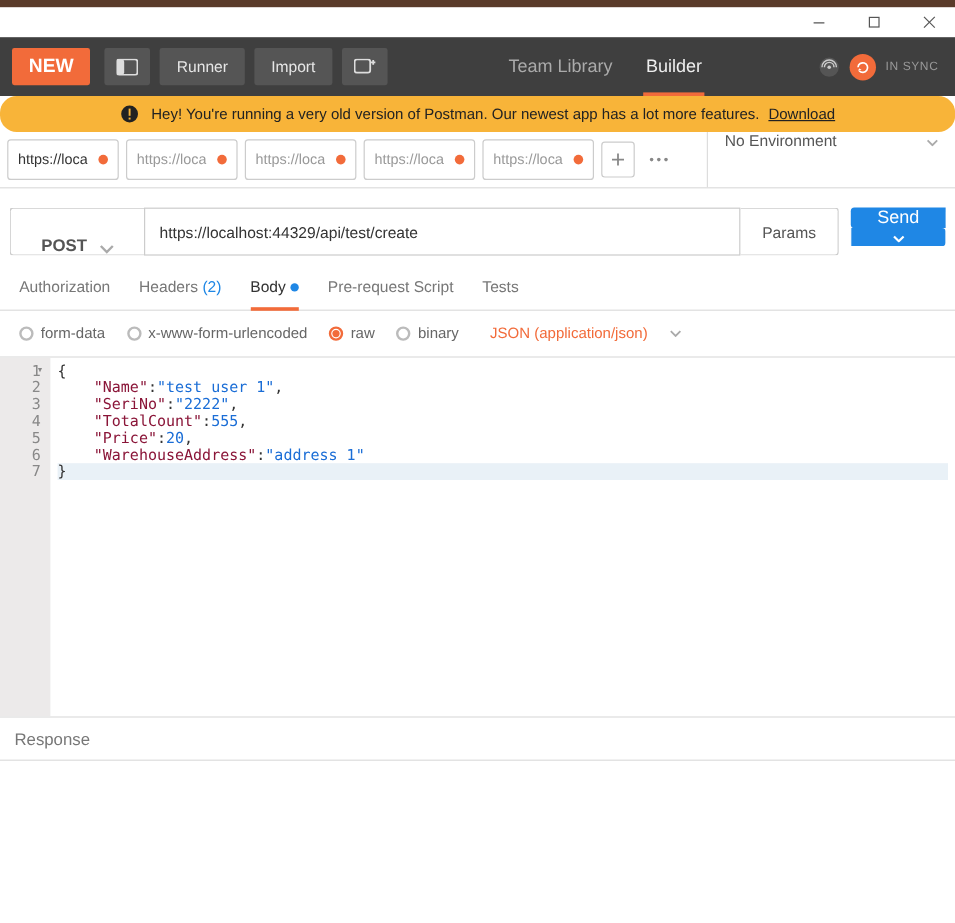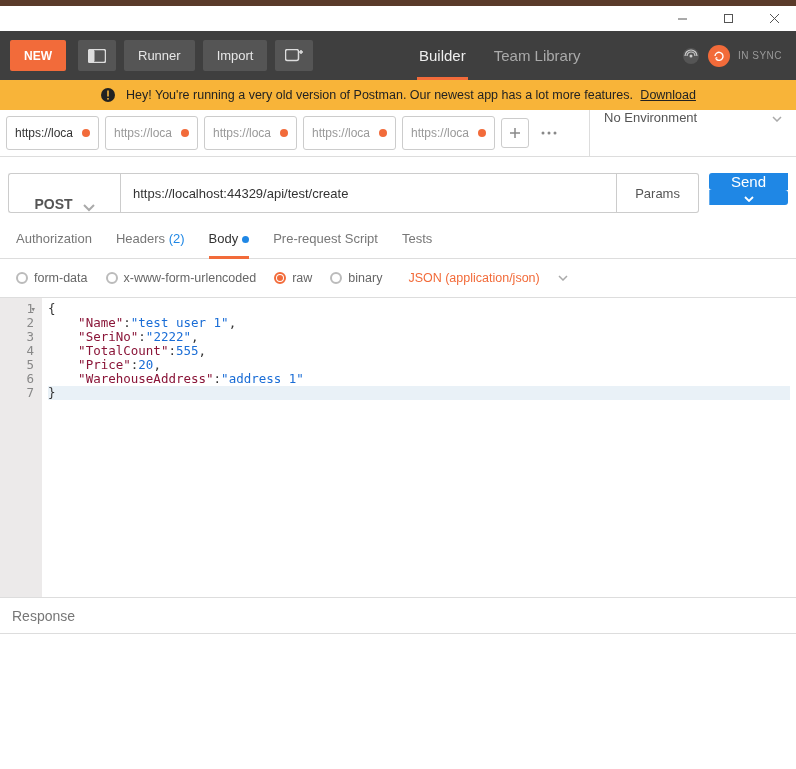--- a/index.html
+++ b/index.html
@@ -7,34 +7,34 @@
 
   
   .topstrip { height: 6px; background: #5a3b2a; }
 
   
   .winbar { height: 25px; display: flex; align-items: center; justify-content: flex-end; padding-right: 16px; gap: 34px; color: #555; }
   .winbar .ctl { width: 12px; height: 12px; display: flex; align-items: center; justify-content: center; cursor: pointer; }
 
   
   .toolbar { height: 49px; background: #3f3f3f; display: flex; align-items: stretch; padding: 0 10px; }
-  .btn-new { background: #f26b3a; color: #fff; border: none; padding: 0 14px; margin: 9px 8px 9px 0; font-weight: 700; font-size: 12px; border-radius: 2px; cursor: pointer; }
+  .btn-new { background: #f26b3a; color: #fff; border: none; padding: 0 14px; margin: 9px 8px 9px 0; font-weight: 700; font-size: 16px; border-radius: 2px; cursor: pointer; }
   .tb-btn { background: #555; color: #e6e6e6; border: none; padding: 0 14px; margin: 9px 4px; border-radius: 2px; cursor: pointer; font-size: 13px; display: flex; align-items: center; justify-content: center; }
   .tb-btn.icon { padding: 0 10px; width: 38px; }
   .spacer { flex: 1; }
   .navlink { color: #aaa; font-size: 15px; display: flex; align-items: center; padding: 0 14px; cursor: pointer; position: relative; }
   .navlink.active { color: #eee; }
   .navlink.active::after { content:""; position:absolute; bottom:0; left:12px; right:12px; height:3px; background:#f26b3a; }
   .sync { display: flex; align-items: center; gap: 8px; padding-right: 4px; }
   .sync-icon { width: 18px; height: 18px; }
   .sync-orange { width: 22px; height: 22px; border-radius: 50%; background: #f26b3a; display: flex; align-items:center; justify-content:center; }
   .sync-text { color: #999; font-size: 10px; letter-spacing: .5px; }
 
   
-  .banner { background: #f8b439; height: 30px; display: flex; align-items: center; justify-content: center; font-size: 12.5px; color: #222; }
+  .banner { background: #f8b439; height: 30px; display: flex; align-items: center; justify-content: center; font-size: 12.5px; color: #222; border-radius: 14px; }
   .banner svg { margin-right: 10px; }
   .banner a { color: #222; text-decoration: underline; cursor: pointer; }
   .banner .msg { margin-right:4px; }
 
   
   .tabsrow { display: flex; border-bottom: 1px solid #ddd; height: 47px; }
   .tabs { display: flex; align-items: center; padding: 8px 6px; gap: 6px; flex: 1; border-right: 1px solid #ddd;}
   .reqtab { border: 1px solid #ccc; background: #fff; height: 34px; display: flex; align-items: center; padding: 0 8px; border-radius: 3px; width: 93px; font-size: 12px; color: #999; cursor: pointer; gap: 6px;}
   .reqtab.active { color: #333; }
   .reqtab .dot { width: 8px; height: 8px; background: #f26b3a; border-radius: 50%; margin-left:auto;}
@@ -120,22 +120,22 @@
   <button class="tb-btn">Runner</button>
   <button class="tb-btn">Import</button>
   <button class="tb-btn icon">
     <svg width="18" height="14" viewBox="0 0 18 14">
         <rect x="0.5" y="0.5" width="13" height="11" rx="2" fill="none" stroke="#ddd" stroke-width="1.5"></rect>
         <line x1="14" y1="3" x2="18" y2="3" stroke="#ddd" stroke-width="1.5"></line>
         <line x1="16" y1="1" x2="16" y2="5" stroke="#ddd" stroke-width="1.5"></line>
       </svg>
   </button>
   <div class="spacer"></div>
+  <div class="navlink">Team Library</div>
   <div class="navlink active">Builder</div>
-  <div class="navlink">Team Library</div>
   <div class="spacer"></div>
   <div class="sync">
     <svg class="sync-icon" width="18" height="18" viewBox="0 0 18 18">
         <circle cx="9" cy="9" r="8" fill="#555"></circle>
         <path d="M5 9 a4 4 0 0 1 8 0 M3 9 a6 6 0 0 1 12 0" stroke="#ccc" stroke-width="1.2" fill="none"></path>
         <circle cx="9" cy="9" r="1.5" fill="#ccc"></circle>
       </svg>
     <span class="sync-orange">
       <svg width="12" height="12" viewBox="0 0 12 12">
           <path d="M2 6 a4 4 0 1 1 1 3" stroke="#fff" stroke-width="1.4" fill="none"></path>

